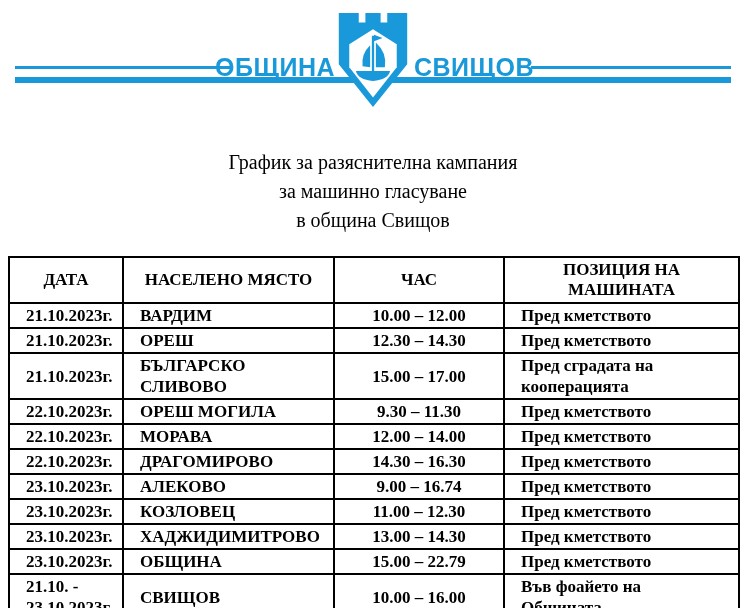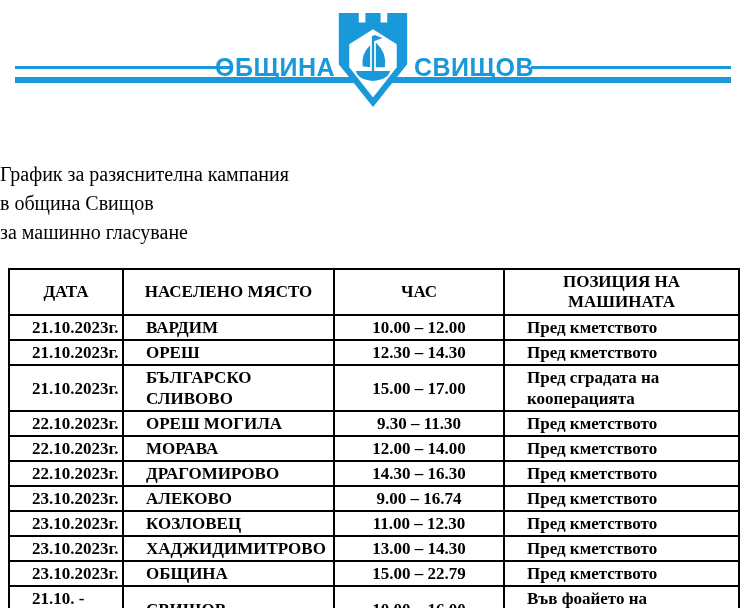--- a/index.html
+++ b/index.html
@@ -18,34 +18,34 @@
   .brand-label{
     position:absolute;top:53px;z-index:2;
     font-family:"Liberation Sans",sans-serif;font-weight:bold;
     font-size:25px;letter-spacing:0.5px;color:#1999d9;white-space:nowrap;
   }
   .label-left{right:411px;}
   .label-right{left:414px;}
   .logo{position:absolute;left:336px;top:13px;width:74px;height:95px;z-index:3;}
 
   
-  .title{margin-top:40px;font-size:20px;line-height:29px;}
+  .title{margin-top:28px;text-align:center;font-size:20px;line-height:29px;}
 
   
   table{
     border-collapse:collapse;table-layout:fixed;
     margin:21px auto 0 8px;width:730px;
   }
   col.c1{width:114px;} col.c2{width:211px;} col.c3{width:170px;} col.c4{width:235px;}
   th,td{
     border:2px solid #000;font-weight:bold;font-size:17px;
     white-space:pre-line;vertical-align:middle;
   }
   th{text-align:center;padding:2px 3px;height:40px;line-height:20px;}
-  td{padding:1px 22px;line-height:21px;height:21px;}
+  td{padding:1px 16px;line-height:21px;height:21px;}
   td.center{text-align:center;margin-top:8px;}
 </style>
 </head>
 <body>
 
 <div class="page">
 
   <header class="brand">
     <div class="rule-thin left"></div>
     <div class="rule-thin right"></div>
@@ -64,22 +64,22 @@
         <path d="M39,23 l9,3.4 l-9,3.4 z"></path>
         <path d="M41,31 Q53,42 50.5,57 L41,57 Z"></path>
         <path d="M35,34 Q25.5,43 27,56 L35,57 Z"></path>
         <path d="M20,61 H56 Q54,70 38,71.5 Q22,70 20,61 Z"></path>
       </g>
     </svg>
   </header>
 
   <section class="title">
     <div>График за разяснителна кампания</div>
+    <div>за машинно гласуване</div>
     <div>в община Свищов</div>
-    <div>за машинно гласуване</div>
   </section>
 
   <table>
     <colgroup>
         <col class="c1">
         <col class="c2">
         <col class="c3">
         <col class="c4">
       </colgroup>
     <thead>

